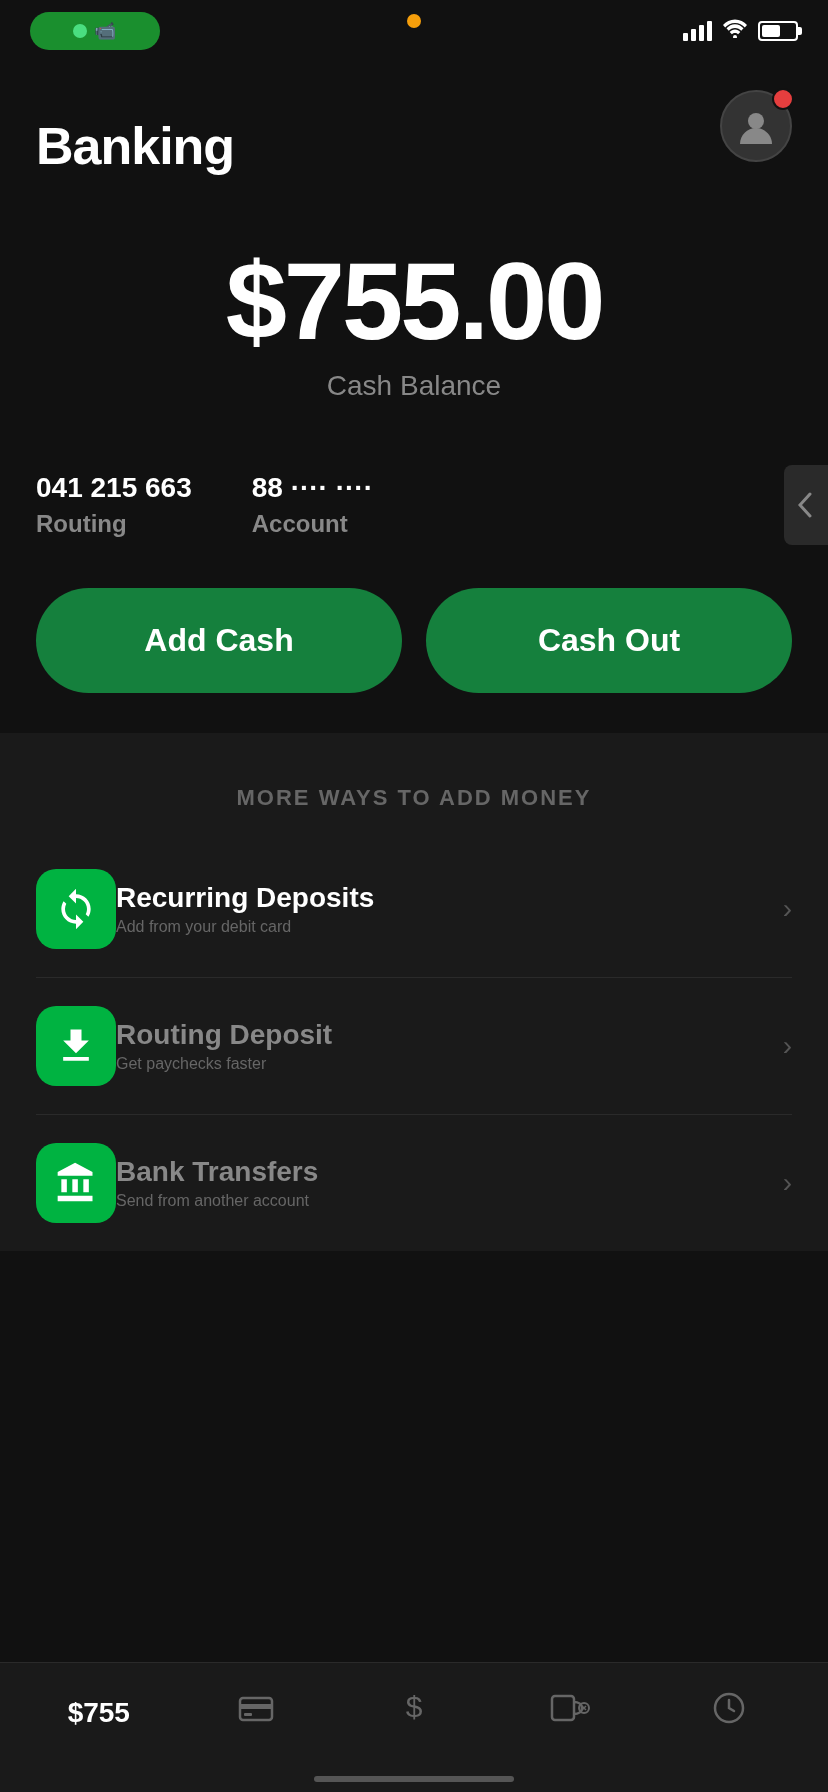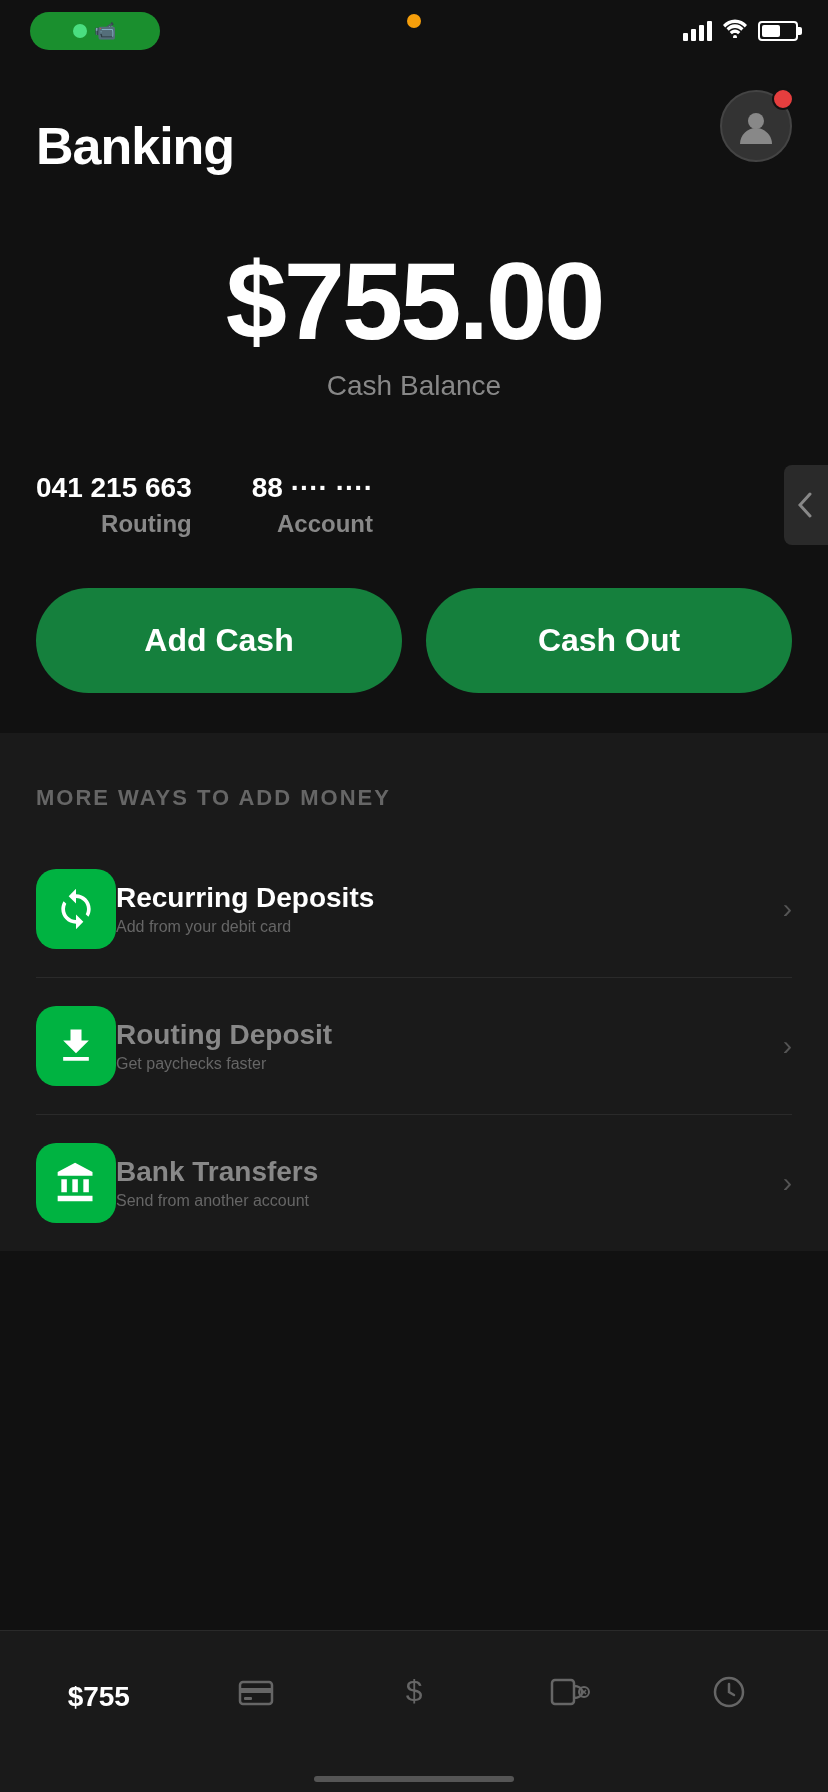--- a/index.html
+++ b/index.html
@@ -169,21 +169,20 @@
       display: flex;
       padding: 30px 36px;
       gap: 60px;
       position: relative;
     }
 
     .account-field {
       display: flex;
       flex-direction: column;
       gap: 6px;
-      text-align: right;
     }
 
     .account-value {
       font-size: 28px;
       font-weight: 600;
       color: #ffffff;
     }
 
     .account-field-label {
       font-size: 24px;
@@ -239,20 +238,21 @@
       padding: 36px 36px 0;
     }
 
     .section-label {
       font-size: 22px;
       font-weight: 600;
       color: #666666;
       letter-spacing: 2px;
       text-transform: uppercase;
       margin-bottom: 30px;
+      text-align: center;
     }
 
     .menu-item {
       display: flex;
       align-items: center;
       padding: 28px 0;
       border-bottom: 1px solid #2a2a2a;
       cursor: pointer;
     }
 
@@ -303,21 +303,21 @@
     }
 
     
     .bottom-tab-bar {
       position: absolute;
       bottom: 0;
       left: 0;
       right: 0;
       background: #1a1a1a;
       border-top: 1px solid #2a2a2a;
-      height: 162px;
+      height: 130px;
       display: flex;
       align-items: center;
       justify-content: space-around;
       padding: 0 20px 30px;
     }
 
     .tab-item {
       display: flex;
       flex-direction: column;
       align-items: center;

